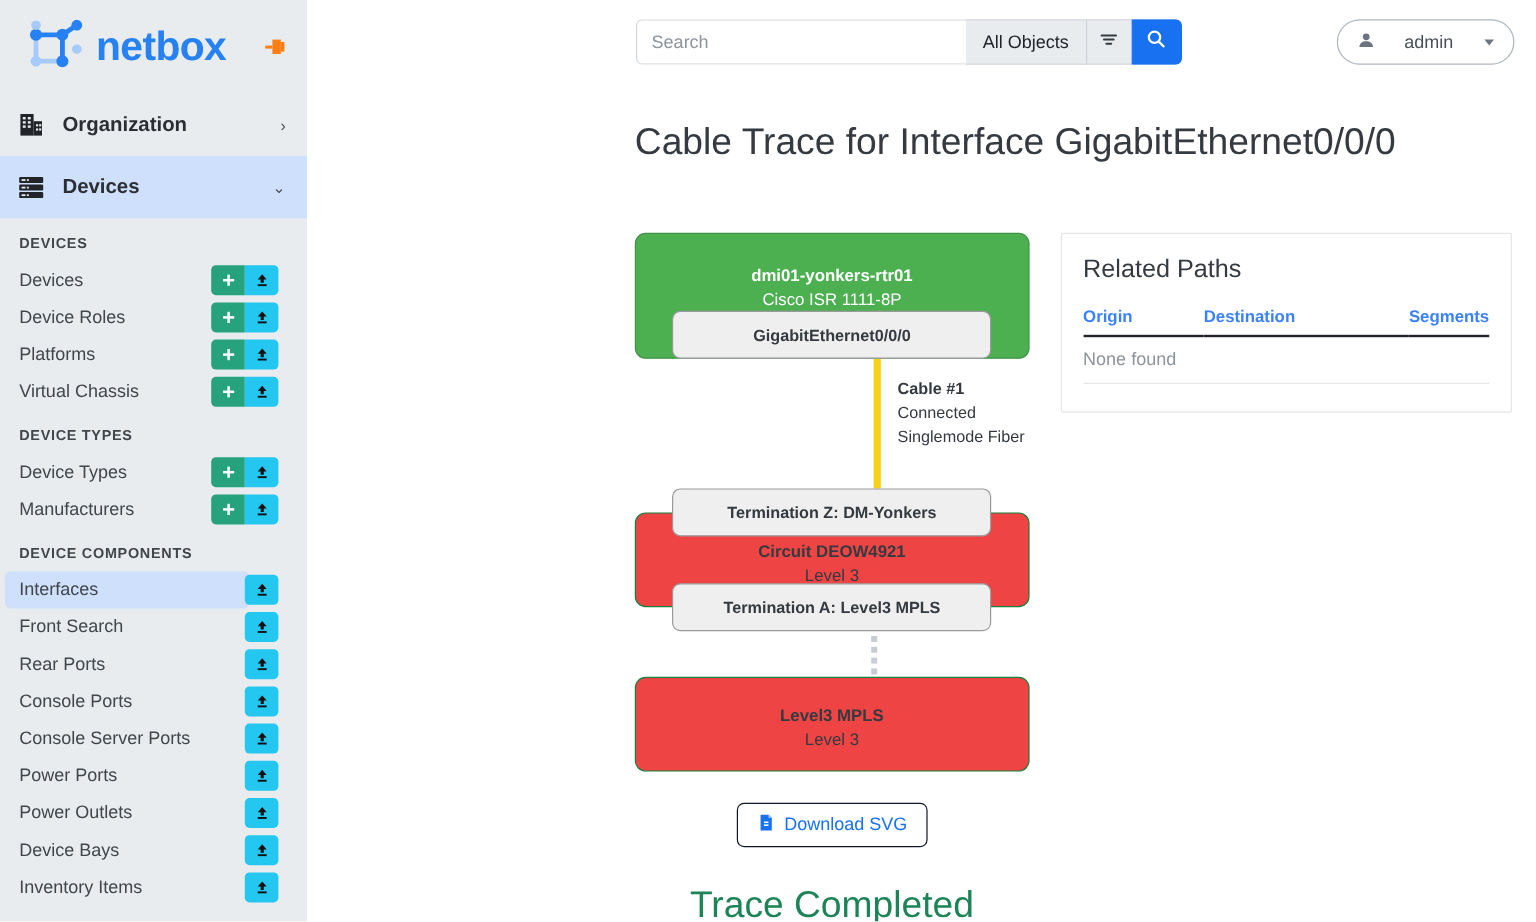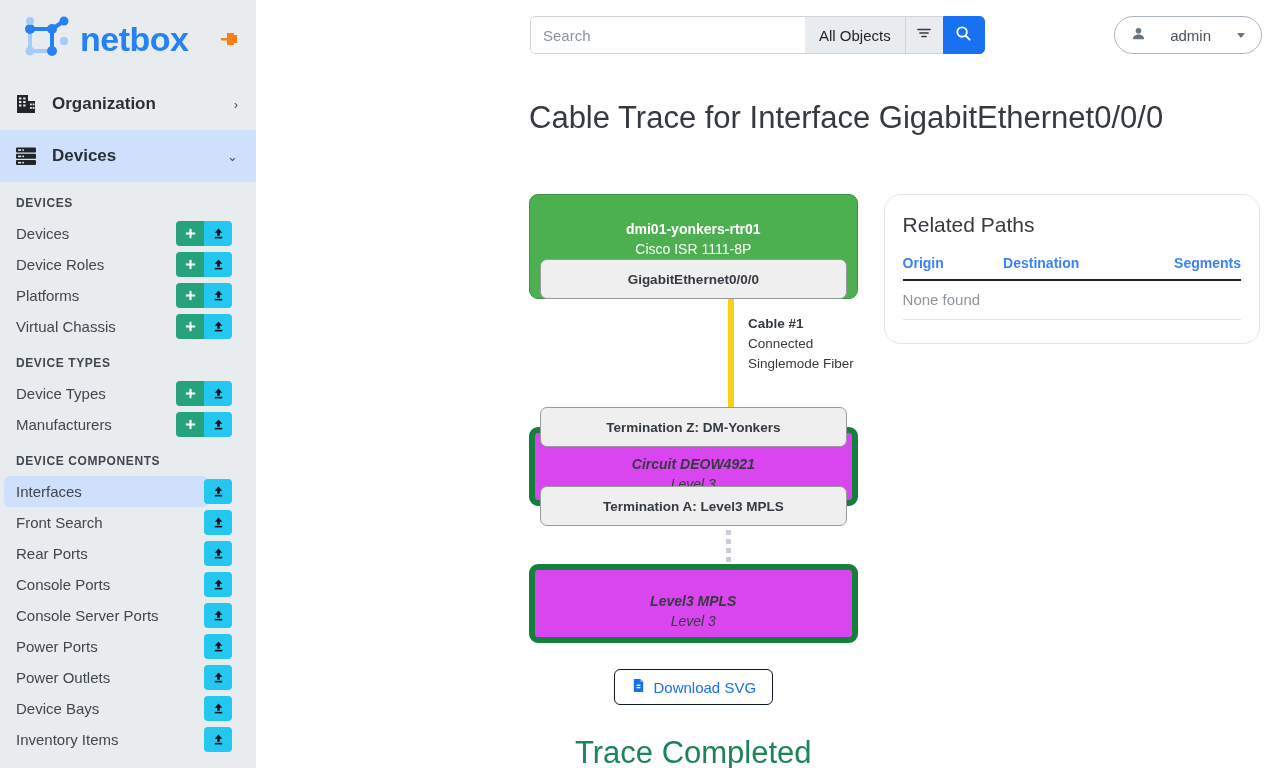--- a/index.html
+++ b/index.html
@@ -142,29 +142,29 @@
     text-align: center;
     padding: 18px 10px;
     font-size: 14px;
     position: relative;
   }
   .node-green {
     background: #4caf50; border: 1px solid #3f9443;
     color: #ffffff; height: 105px; padding-top: 24px;
   }
   .node-grey-big {
-    background: #d946ef; border: 6px solid #15803d;
-    color: #343a40; height: 79px; padding-top: 21px; font-style: italic;
+    background: #ef4444; border: 1px solid #15803d;
+    color: #343a40; height: 79px; padding-top: 21px;
   }
   .node-line1 { font-weight: 700; font-size: 14px; line-height: 20px; }
   .node-line2 { font-size: 14px; line-height: 20px; }
   .node-line3 { font-size: 14px; line-height: 20px; }
 
   .term-box {
-    width: 307px; height: 40px; margin: 0 auto;
+    width: 266px; height: 40px; margin: 0 auto;
     background: #efefef; border: 1px solid #9a9a9c; border-radius: 7px;
     display: flex; align-items: center; justify-content: center;
     font-size: 13.5px; font-weight: 700; color: #343a40;
     position: relative; z-index: 3;
   }
 
   .iface-wrap { margin-top: -40px; position: relative; z-index: 3; }
 
   .cable-seg {
     height: 108px; position: relative;
@@ -197,21 +197,21 @@
     font-family: "Liberation Sans", sans-serif;
   }
   .trace-done {
     text-align: center; font-size: 31px; color: #1c8456;
     padding-top: 30px; font-weight: 400;
   }
 
   
   .card {
     flex: 1 1 auto; max-width: 566px;
-    border: 1px solid #e3e5e8; border-radius: 17px;
+    border: 1px solid #e3e5e8; border-radius: 2px;
     background: #fff; padding: 18px 18px 22px 18px;
     height: 150px;
   }
   .card-title { font-size: 21px; color: #343a40; font-weight: 400; margin-bottom: 18px; }
   table.rp { width: 100%; border-collapse: collapse; }
   table.rp th {
     text-align: left; font-size: 14px; font-weight: 700; color: #3b82f6;
     padding: 0 0 8px 0; border-bottom: 2px solid #212529;
   }
   table.rp td {

